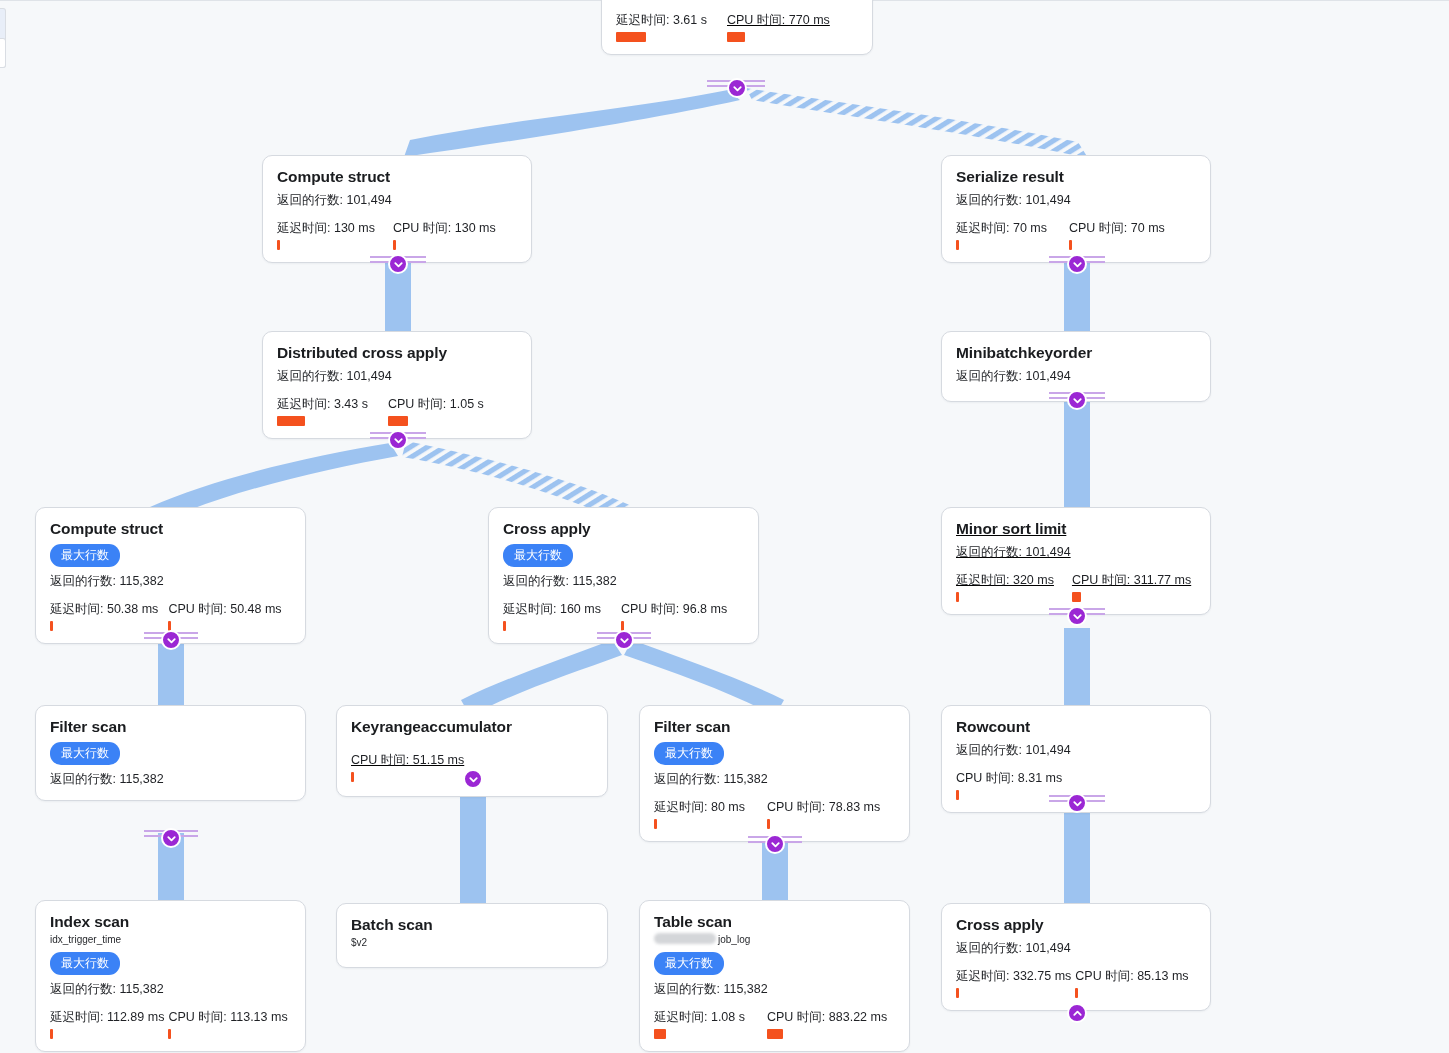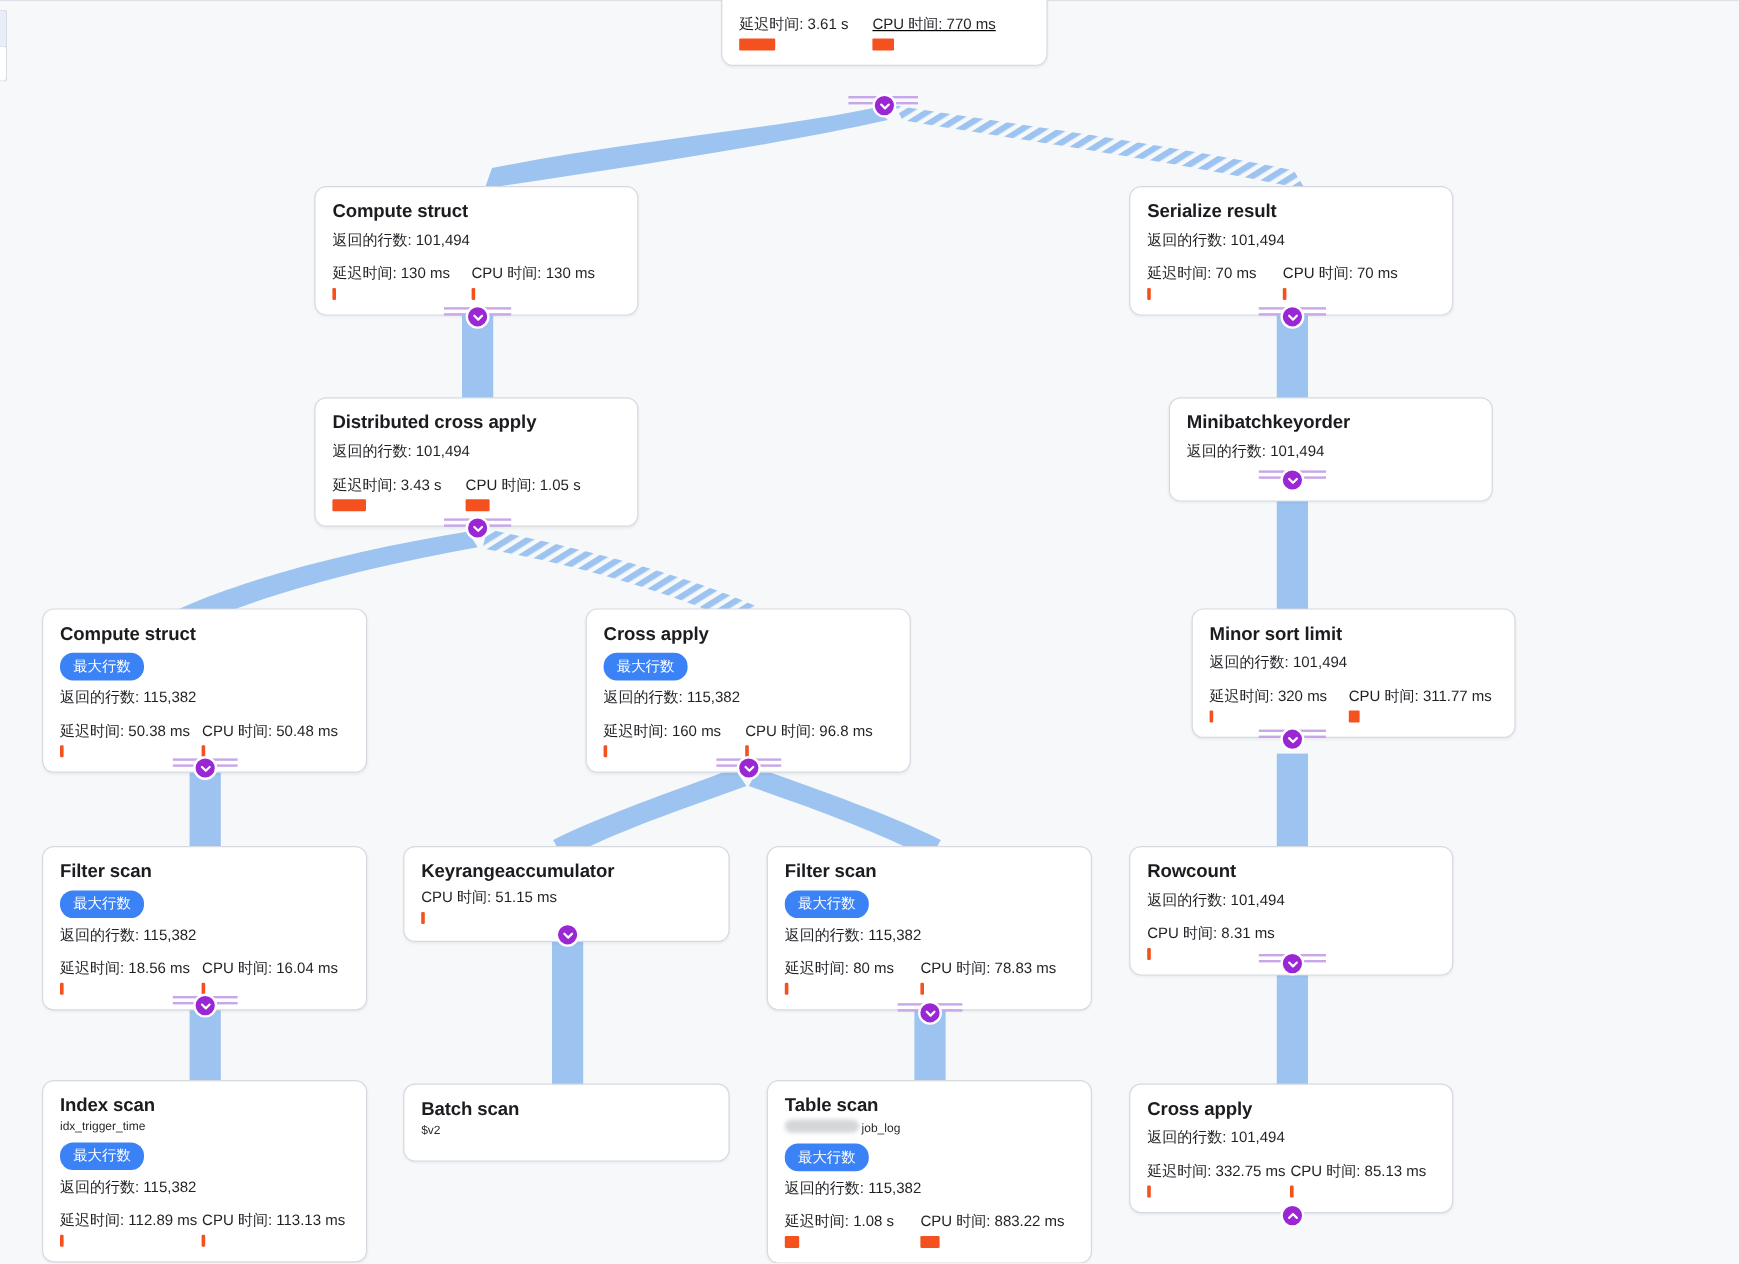--- a/index.html
+++ b/index.html
@@ -266,21 +266,21 @@
   <div class="chev-lines" style="left:370px; top:432px; width:56px;">
     <i></i>
       <i></i>
   </div>
   <div class="chev" style="left:388px; top:430px;">
     <svg width="11" height="11" viewBox="0 0 24 24" fill="none" stroke="#ffffff" stroke-width="4" stroke-linecap="round" stroke-linejoin="round">
         <polyline points="5,9 12,16 19,9"></polyline>
       </svg>
   </div>
 
-  <div class="node" style="left:974px; top:331px; width:270px; padding-bottom:32px;">
+  <div class="node" style="left:941px; top:331px; width:270px; padding-bottom:16px;">
     <div class="title">Minibatchkeyorder</div>
     <div class="rows">返回的行数: 101,494</div>
   </div>
   <div class="chev-lines" style="left:1049px; top:392px; width:56px;">
     <i></i>
       <i></i>
   </div>
   <div class="chev" style="left:1067px; top:390px;">
     <svg width="11" height="11" viewBox="0 0 24 24" fill="none" stroke="#ffffff" stroke-width="4" stroke-linecap="round" stroke-linejoin="round">
         <polyline points="5,9 12,16 19,9"></polyline>
@@ -330,21 +330,21 @@
   <div class="chev-lines" style="left:597px; top:632px; width:54px;">
     <i></i>
       <i></i>
   </div>
   <div class="chev" style="left:614px; top:630px;">
     <svg width="11" height="11" viewBox="0 0 24 24" fill="none" stroke="#ffffff" stroke-width="4" stroke-linecap="round" stroke-linejoin="round">
         <polyline points="5,9 12,16 19,9"></polyline>
       </svg>
   </div>
 
-  <div class="node" style="left:993px; top:507px; width:270px;">
+  <div class="node" style="left:941px; top:507px; width:270px;text-decoration:underline;">
     <div class="title">Minor sort limit</div>
     <div class="rows">返回的行数: 101,494</div>
     <div class="metrics">
       <div class="metric">
         <div class="mlabel">延迟时间: 320 ms</div>
         <div class="mbar" style="width:3px;"></div>
       </div>
       <div class="metric" style="margin-left:18px;">
         <div class="mlabel">CPU 时间: 311.77 ms</div>
         <div class="mbar" style="width:9px;"></div>
@@ -358,44 +358,34 @@
   <div class="chev" style="left:1067px; top:606px;">
     <svg width="11" height="11" viewBox="0 0 24 24" fill="none" stroke="#ffffff" stroke-width="4" stroke-linecap="round" stroke-linejoin="round">
         <polyline points="5,9 12,16 19,9"></polyline>
       </svg>
   </div>
 
   <div class="node" style="left:35px; top:705px; width:271px;">
     <div class="title">Filter scan</div>
     <div><span class="badge">最大行数</span></div>
     <div class="rows">返回的行数: 115,382</div>
-    <div class="metrics">
-      <div class="metric">
-        <div class="mlabel">延迟时间: 18.56 ms</div>
-        <div class="mbar" style="width:3px;"></div>
-      </div>
-      <div class="metric" style="margin-left:10px;">
-        <div class="mlabel">CPU 时间: 16.04 ms</div>
-        <div class="mbar" style="width:3px;"></div>
-      </div>
-    </div>
   </div>
   <div class="chev-lines" style="left:144px; top:830px; width:54px;">
     <i></i>
       <i></i>
   </div>
   <div class="chev" style="left:161px; top:828px;">
     <svg width="11" height="11" viewBox="0 0 24 24" fill="none" stroke="#ffffff" stroke-width="4" stroke-linecap="round" stroke-linejoin="round">
         <polyline points="5,9 12,16 19,9"></polyline>
       </svg>
   </div>
 
   <div class="node" style="left:336px; top:705px; width:272px; padding-bottom:14px;">
     <div class="title">Keyrangeaccumulator</div>
-    <div class="metrics" style="margin-top:4px;">
+    <div class="metrics" style="margin-top:16px;text-decoration:underline;">
       <div class="metric">
         <div class="mlabel">CPU 时间: 51.15 ms</div>
         <div class="mbar" style="width:3px;"></div>
       </div>
     </div>
   </div>
   <div class="chev" style="left:463px; top:769px;">
     <svg width="11" height="11" viewBox="0 0 24 24" fill="none" stroke="#ffffff" stroke-width="4" stroke-linecap="round" stroke-linejoin="round">
         <polyline points="5,9 12,16 19,9"></polyline>
       </svg>

